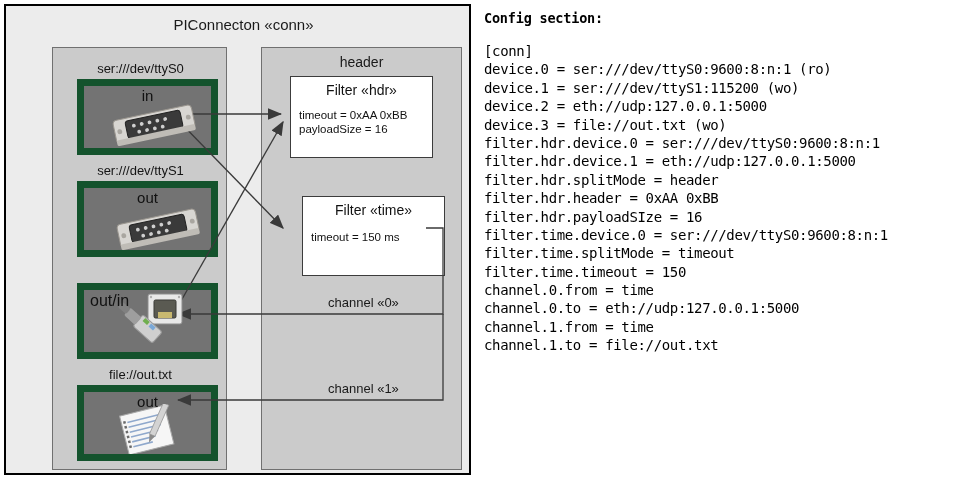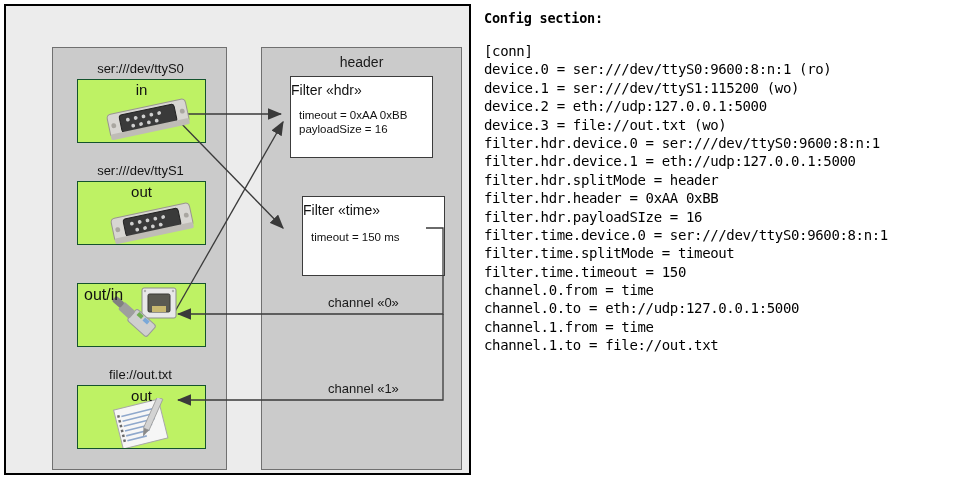--- a/index.html
+++ b/index.html
@@ -32,36 +32,36 @@
   }
 
   
   .device-cell{position:absolute;}
   .device-label{
     font-size:13px;color:#141414;text-align:center;width:100%;
     position:absolute;left:0;top:0;white-space:nowrap;
   }
   .device-box{
     position:absolute;left:0;top:18px;width:127px;height:62px;
-    background:#bef264;border:1px solid #14532d;overflow:hidden;
+    background:#737373;border:7px solid #14532d;overflow:hidden;
   }
   .device-dir{
     position:absolute;top:1px;width:100%;text-align:center;
     font-size:15px;color:#111111;z-index:3;
   }
   .device-dir.left{text-align:left;left:6px;width:auto;top:2px;font-size:16px;}
   .device-icon{position:absolute;z-index:2;}
 
   
   .filter-box{
     position:absolute;background:#ffffff;border:1px solid #3c3c3c;
     width:141px;
   }
   .filter-title{
-    font-size:14px;color:#111111;text-align:left;margin-top:5px;
+    font-size:14px;color:#111111;text-align:center;margin-top:5px;
   }
   .filter-prop{
     font-size:11.5px;color:#111111;margin-left:8px;line-height:14px;
     white-space:nowrap;
   }
 
   
   .channel-label{
     position:absolute;font-size:13px;color:#1a1a1a;white-space:nowrap;
   }
@@ -83,20 +83,21 @@
     font-size:14px;line-height:18.4px;color:#000000;white-space:pre;
     letter-spacing:-0.35px;
   }
   .cfg-line{height:18.4px;}
 </style>
 </head>
 <body>
 
 <div class="abs" id="diagram-frame">
 
+  <div class="abs" id="diagram-title">PIConnecton «conn»</div>
 
   <div class="abs group-box" id="devices-group">
 
     <div class="device-cell" style="left:24px;top:13px;width:127px;height:80px;">
       <div class="device-label">ser:///dev/ttyS0</div>
       <div class="device-box">
         <div class="device-dir">in</div>
         <svg class="device-icon" width="100" height="44" viewBox="0 0 100 44" style="left:22px;top:16px;">
           <g transform="rotate(-12 50 22)">
             <rect x="8" y="10" width="80" height="24" rx="4" fill="#d8d6d2" stroke="#9a968f" stroke-width="1"></rect>

